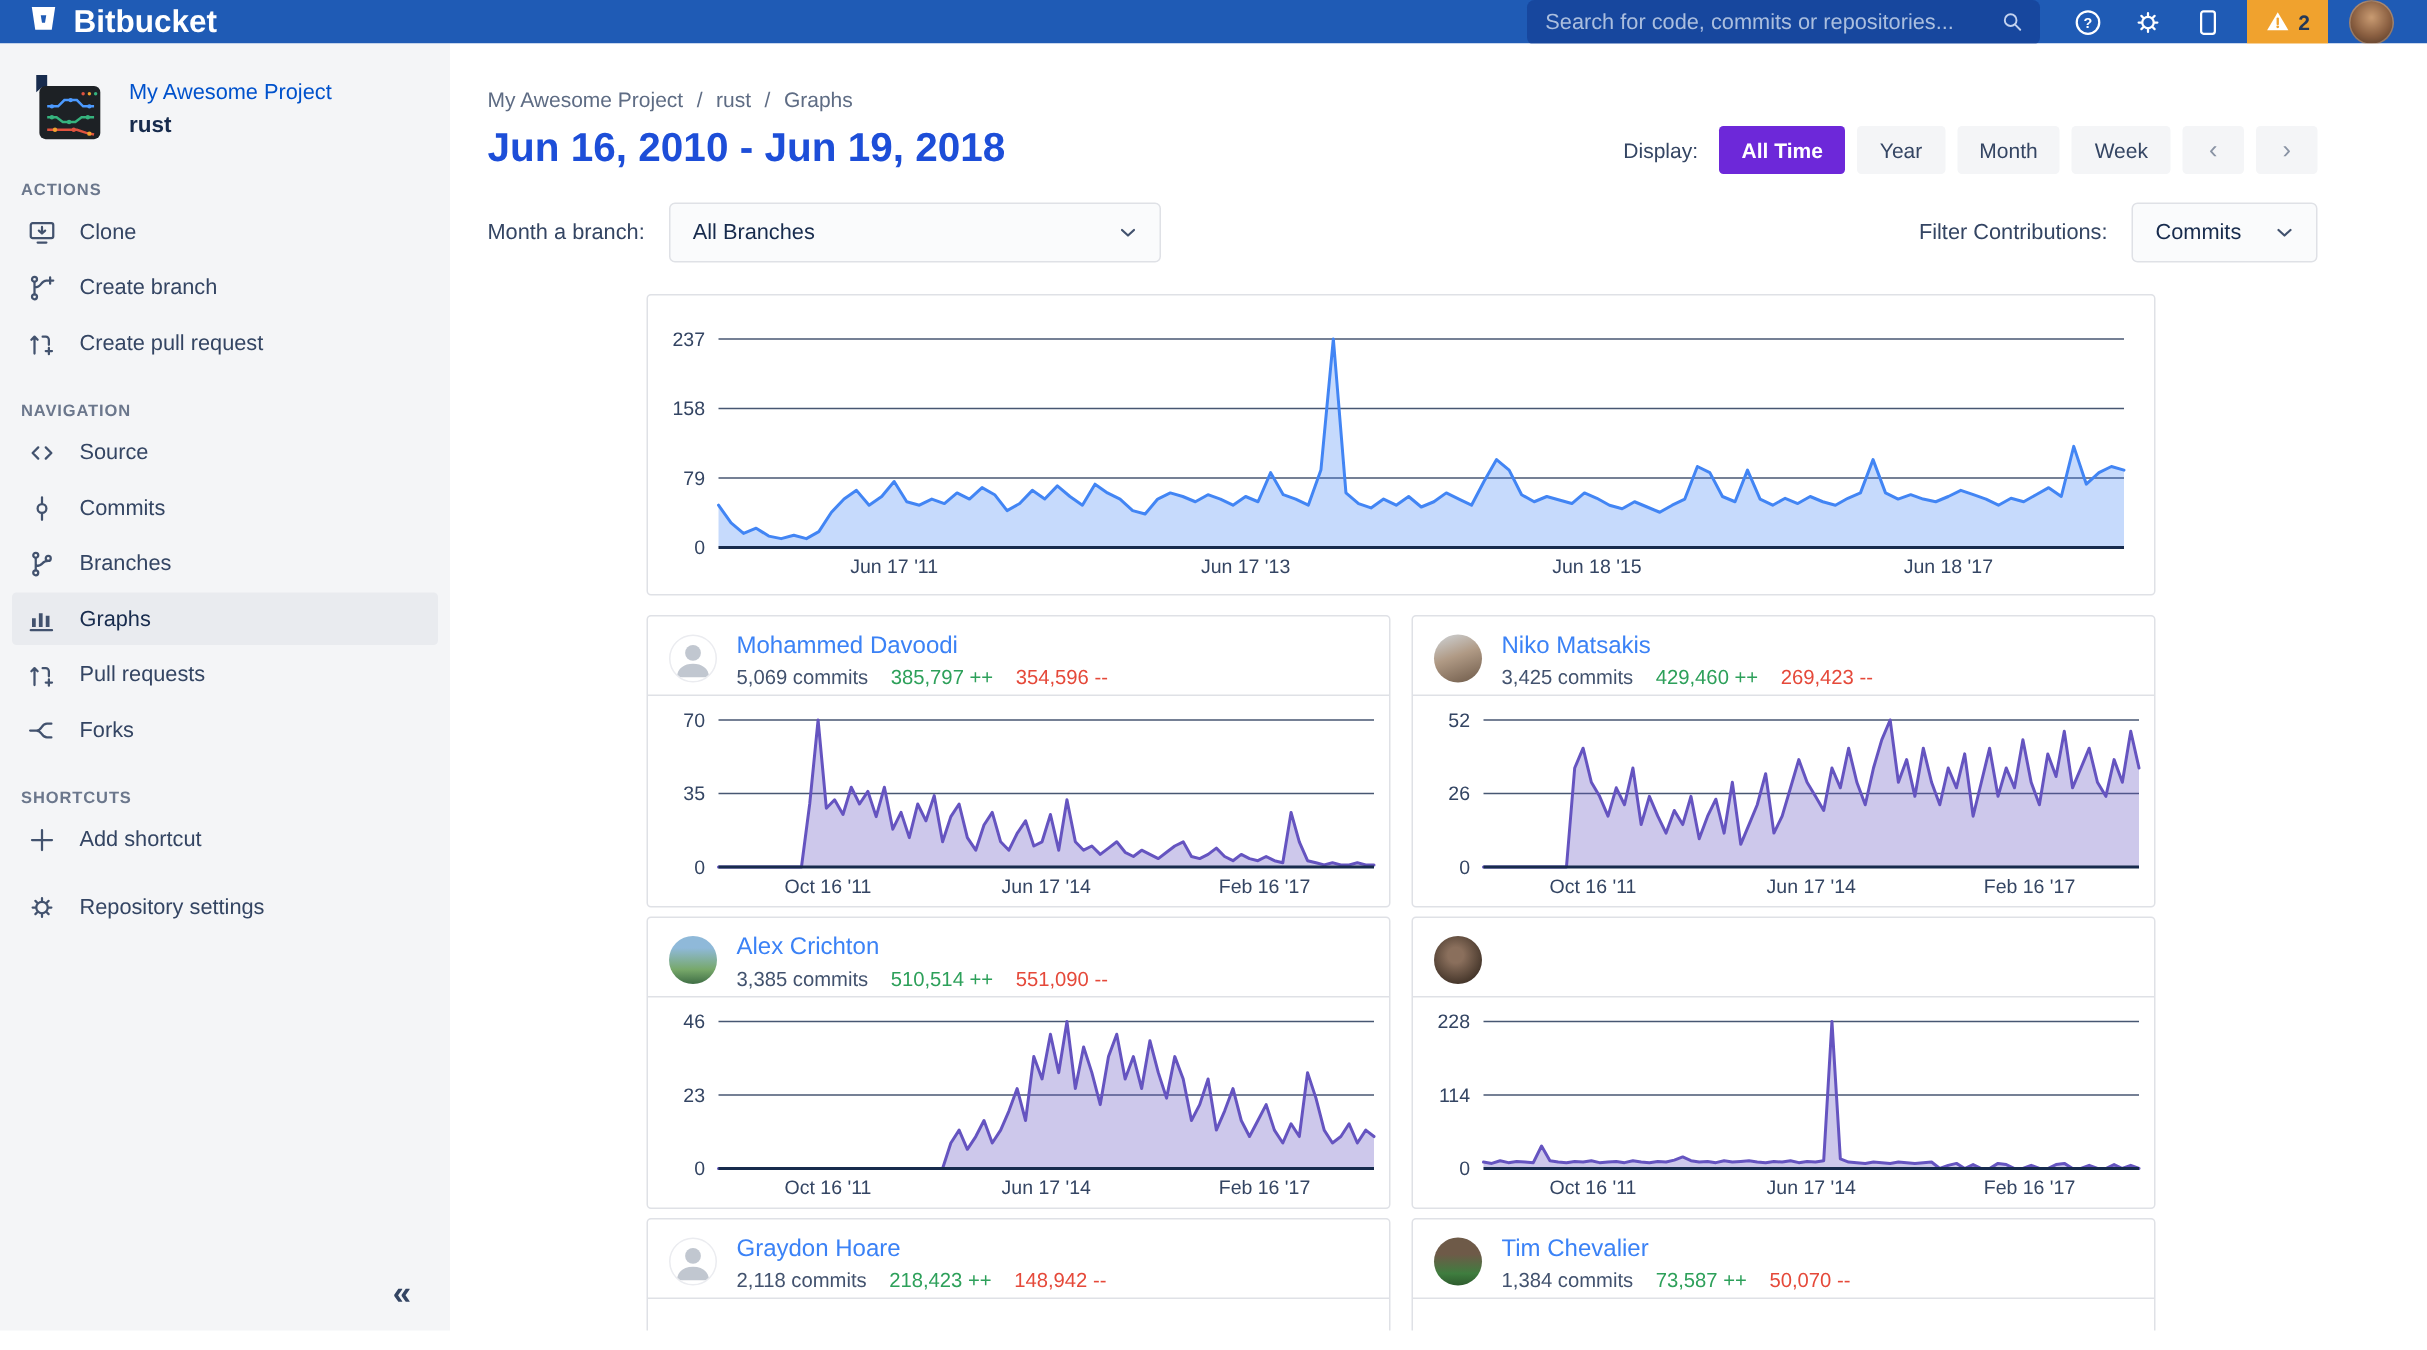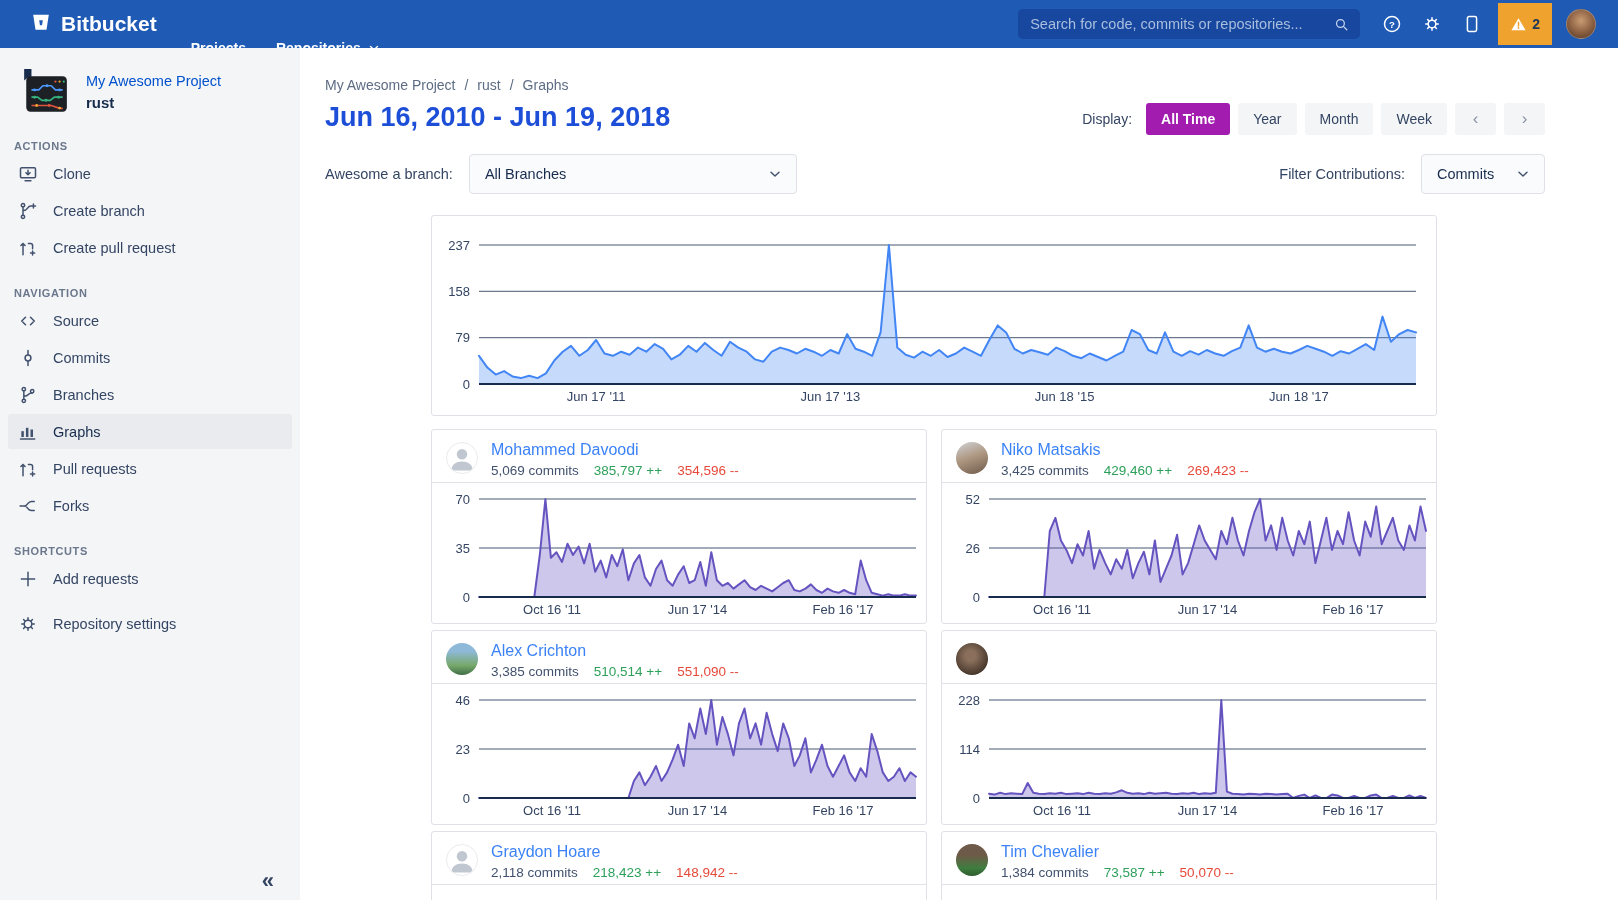--- a/index.html
+++ b/index.html
@@ -2,22 +2,22 @@
 <html><head>
 <meta charset="utf-8">
 <style>
   * { margin:0; padding:0; box-sizing:border-box; }
   html,body { width:1618px; height:900px; overflow:hidden; background:#fff;
     font-family:"Liberation Sans", sans-serif; }
   .ic { width:20px; height:20px; fill:none; stroke:currentColor; stroke-width:1.8;
     stroke-linecap:round; stroke-linejoin:round; display:block; }
 
   
-  .topnav { height:48px; background:#1f5bb5; display:flex; align-items:center;
-    padding-left:30px; color:#fff; }
+  .topnav { height:29px; background:#1f5bb5; display:flex; align-items:center;
+    padding-left:18px; color:#fff; }
   .brand { display:flex; align-items:center; gap:9px; font-size:21px; font-weight:700; cursor:pointer; }
   .brand svg { width:22px; height:22px; }
   .nav-links { display:flex; gap:30px; margin-left:34px; font-size:14px; font-weight:600;margin-top:48px; }
   .nav-link { display:flex; align-items:center; gap:6px; cursor:pointer; }
   .nav-link .ic { width:14px; height:14px; stroke-width:2.4; }
   .tn-spacer { flex:1; }
   .search { width:342px; height:30px; background:#17479e; border-radius:5px;
     display:flex; align-items:center; padding:0 10px 0 12px; }
   .search input { flex:1; background:transparent; border:none; outline:none;
     color:#fff; font-size:14.5px; font-family:inherit; }
@@ -58,21 +58,21 @@
   .main { flex:1; padding:29px 73px 0 25px; background:#fff; overflow:hidden; }
   .header-row { display:flex; justify-content:space-between; }
   .breadcrumb { display:flex; gap:9px; font-size:14px; color:#5e6c84; }
   .breadcrumb .crumb { cursor:pointer; }
   .page-title { font-size:27px; font-weight:700; color:#1d4ed8; margin-top:9px; }
   .display-controls { display:flex; align-items:center; gap:8px; margin-top:26px; height:32px; }
   .display-label { font-size:14px; color:#344563; margin-right:6px; }
   .btn { height:32px; padding:0 15px; border-radius:3px; background:#f4f5f7; color:#344563;
     font-size:14px; display:flex; align-items:center; border:none; cursor:pointer;
     font-family:inherit; }
-  .btn.active { background:#a21caf; color:#fff; font-weight:700; }
+  .btn.active { background:#6d28d9; color:#fff; font-weight:700; }
   .btn.pager { width:41px; justify-content:center; color:#8993a4; font-size:17px; }
 
   .controls-row { display:flex; justify-content:space-between; align-items:center; margin-top:19px; }
   .ctl-group { display:flex; align-items:center; gap:16px; }
   .ctl-label { font-size:14.5px; color:#344563; }
   .select { height:40px; background:#fafbfc; border:1px solid #dfe1e6; border-radius:4px;
     display:flex; align-items:center; justify-content:space-between; padding:0 13px 0 15px;
     font-size:14.5px; color:#172b4d; cursor:pointer; }
   .select .ic { width:16px; height:16px; color:#42526e; stroke-width:2.2; }
   .select.branch { width:328px; }
@@ -258,21 +258,21 @@
             <path d="M2.5 12 h5 M7.5 12 c5 0 3.5-5.5 8.5-5.5 h3.5 M7.5 12 c5 0 3.5 5.5 8.5 5.5 h3.5"></path>
           </svg>
         <span>Forks</span>
       </div>
 
       <div class="side-header gap">SHORTCUTS</div>
       <div class="side-item">
         <svg class="ic" viewBox="0 0 24 24">
             <path d="M12 4 v16 M4 12 h16"></path>
           </svg>
-        <span>Add requests</span>
+        <span>Add shortcut</span>
       </div>
 
       <div class="side-item settings">
         <svg class="ic" viewBox="0 0 24 24" stroke-width="2.1">
             <circle cx="12" cy="12" r="4.6"></circle>
             <path d="M19.5 12 h-2.7 M17.3 17.3 l-1.9-1.9 M12 19.5 v-2.7 M6.7 17.3 l1.9-1.9 M4.5 12 h2.7 M6.7 6.7 l1.9 1.9 M12 4.5 v2.7 M17.3 6.7 l-1.9 1.9"></path>
           </svg>
         <span>Repository settings</span>
       </div>
 
@@ -297,21 +297,21 @@
           <button class="btn">Year</button>
           <button class="btn">Month</button>
           <button class="btn">Week</button>
           <button class="btn pager">‹</button>
           <button class="btn pager">›</button>
         </div>
       </div>
 
       <div class="controls-row">
         <div class="ctl-group">
-          <span class="ctl-label">Awesome a branch:</span>
+          <span class="ctl-label">Month a branch:</span>
           <div class="select branch">
             <span>All Branches</span>
             <svg class="ic" viewBox="0 0 24 24">
                 <path d="M6 9.5 L12 15 L18 9.5"></path>
               </svg>
           </div>
         </div>
         <div class="ctl-group">
           <span class="ctl-label">Filter Contributions:</span>
           <div class="select filter">

